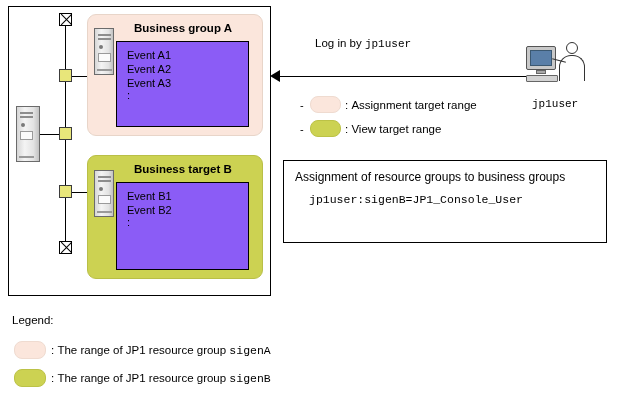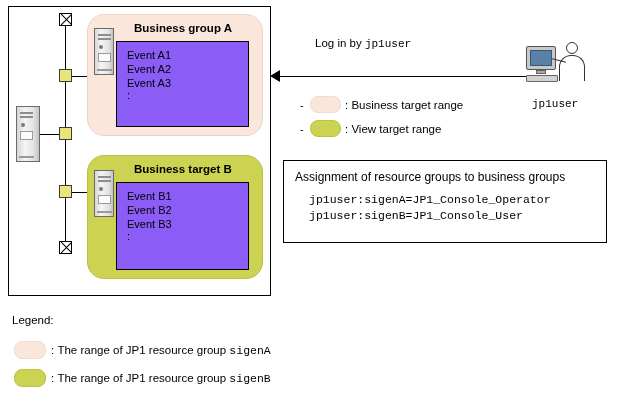--- a/index.html
+++ b/index.html
@@ -22,21 +22,21 @@
   #outer-frame {
     left: 8px; top: 6px; width: 263px; height: 290px;
     border: 1.5px solid #000;
     background: #fff;
     box-sizing: border-box;
   }
 
   
   .bg-box {
     box-sizing: border-box;
-    border-radius: 17px;
+    border-radius: 9px;
     text-decoration: underline;
   }
   #bg-a-box {
     left: 87px; top: 14px; width: 176px; height: 122px;
     background: #fbe6dc;
     border: 1px solid #e8d5c9;
   }
   #bg-b-box {
     left: 87px; top: 155px; width: 176px; height: 124px;
     background: #ccd252;
@@ -286,21 +286,20 @@
   <div class="dot"></div>
     <div class="panel"></div>
     <div class="base"></div>
 </div>
 
 <div class="bg-box abs" id="bg-b-box">
   <div class="bg-title">Business target B</div>
   <div class="event-box">
     <div class="event-line">Event B1</div>
     <div class="event-line">Event B2</div>
-    <div class="event-line">Event B3</div>
     <div class="event-dots">:</div>
   </div>
 </div>
 <div class="tower" id="tower-b">
   <div class="slot s1"></div>
     <div class="slot s2"></div>
   <div class="dot"></div>
     <div class="panel"></div>
     <div class="base"></div>
 </div>
@@ -315,30 +314,29 @@
   </div>
   <div id="monitor-stand"></div>
   <div id="keyboard"></div>
   <div id="person-head"></div>
   <div id="person-body"></div>
   <div id="person-arm"></div>
 </div>
 <div class="abs" id="user-caption">jp1user</div>
 
 <div class="legend-row" style="left:300px; top:96px;">
-  <span class="dash">-</span><span class="sw sw-orange"></span><span class="legend-text">: </span><span class="legend-text">Business target range</span>
+  <span class="dash">-</span><span class="sw sw-orange"></span><span class="legend-text">: </span><span class="legend-text">Assignment target range</span>
 </div>
 <div class="legend-row" style="left:300px; top:120px;">
   <span class="dash">-</span><span class="sw sw-olive"></span><span class="legend-text">: </span><span class="legend-text">View target range</span>
 </div>
 
 <div class="abs" id="assign-box">
   <div id="assign-title">Assignment of resource groups to business groups</div>
   <div id="assign-lines">
-    <div class="assign-line">jp1user:sigenA=JP1_Console_Operator</div>
     <div class="assign-line">jp1user:sigenB=JP1_Console_User</div>
   </div>
 </div>
 
 <div class="abs" id="legend-title">Legend:</div>
 
 <div class="bl-row" id="bl-row-1">
   <span class="bl-sw sw-orange"></span><span class="bl-text">: </span><span class="bl-text">The range of JP1 resource group </span><span class="bl-text mono">sigenA</span>
 </div>
 

